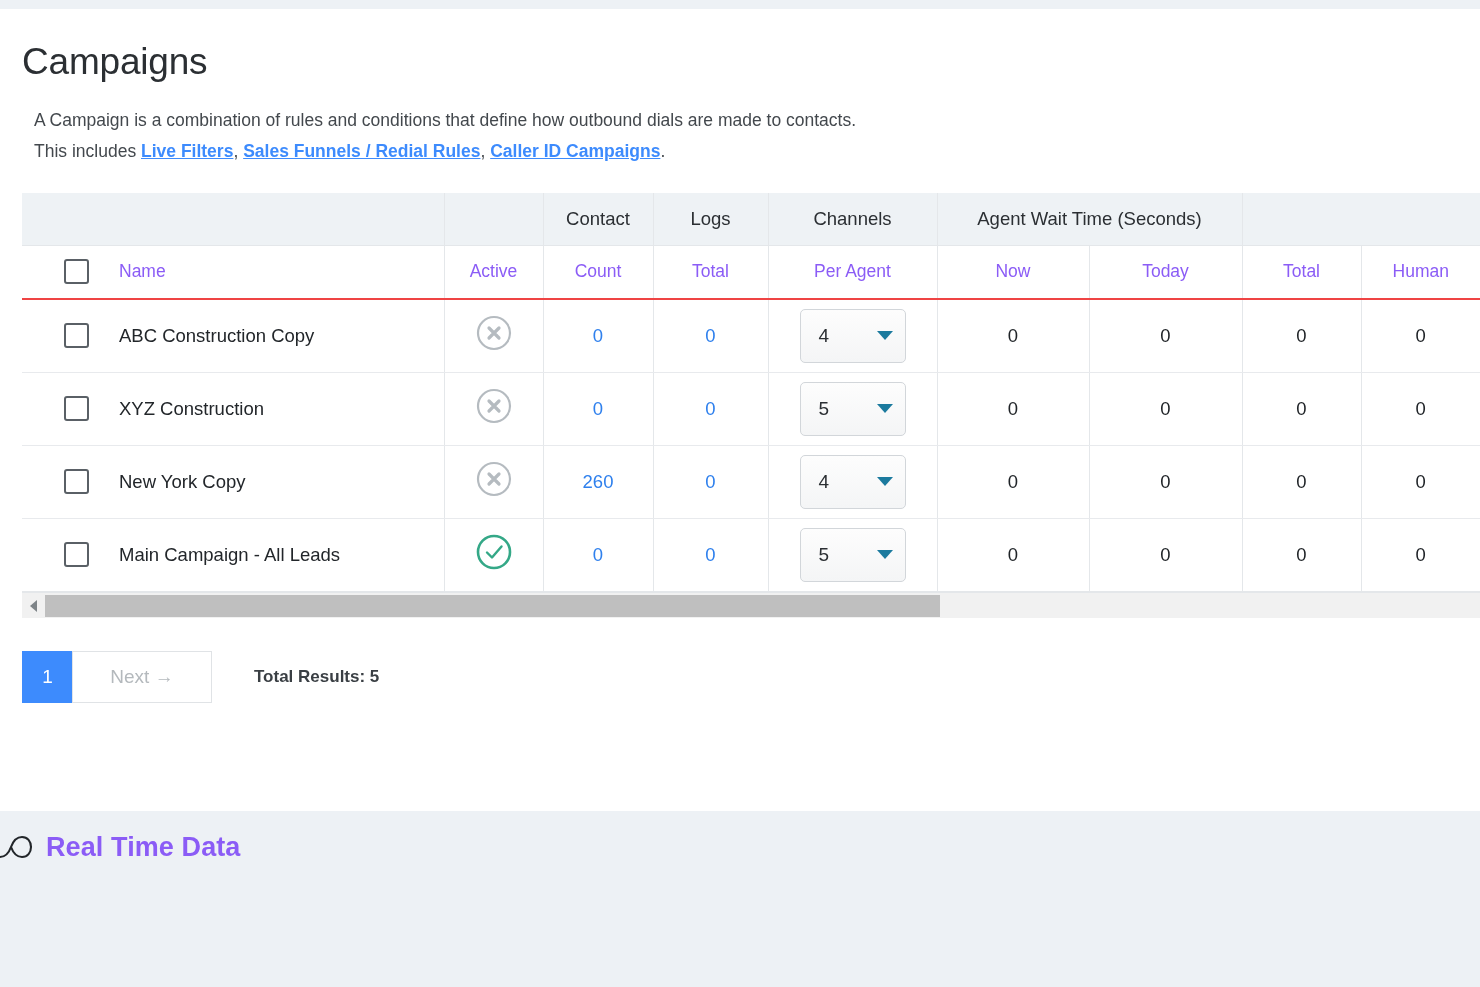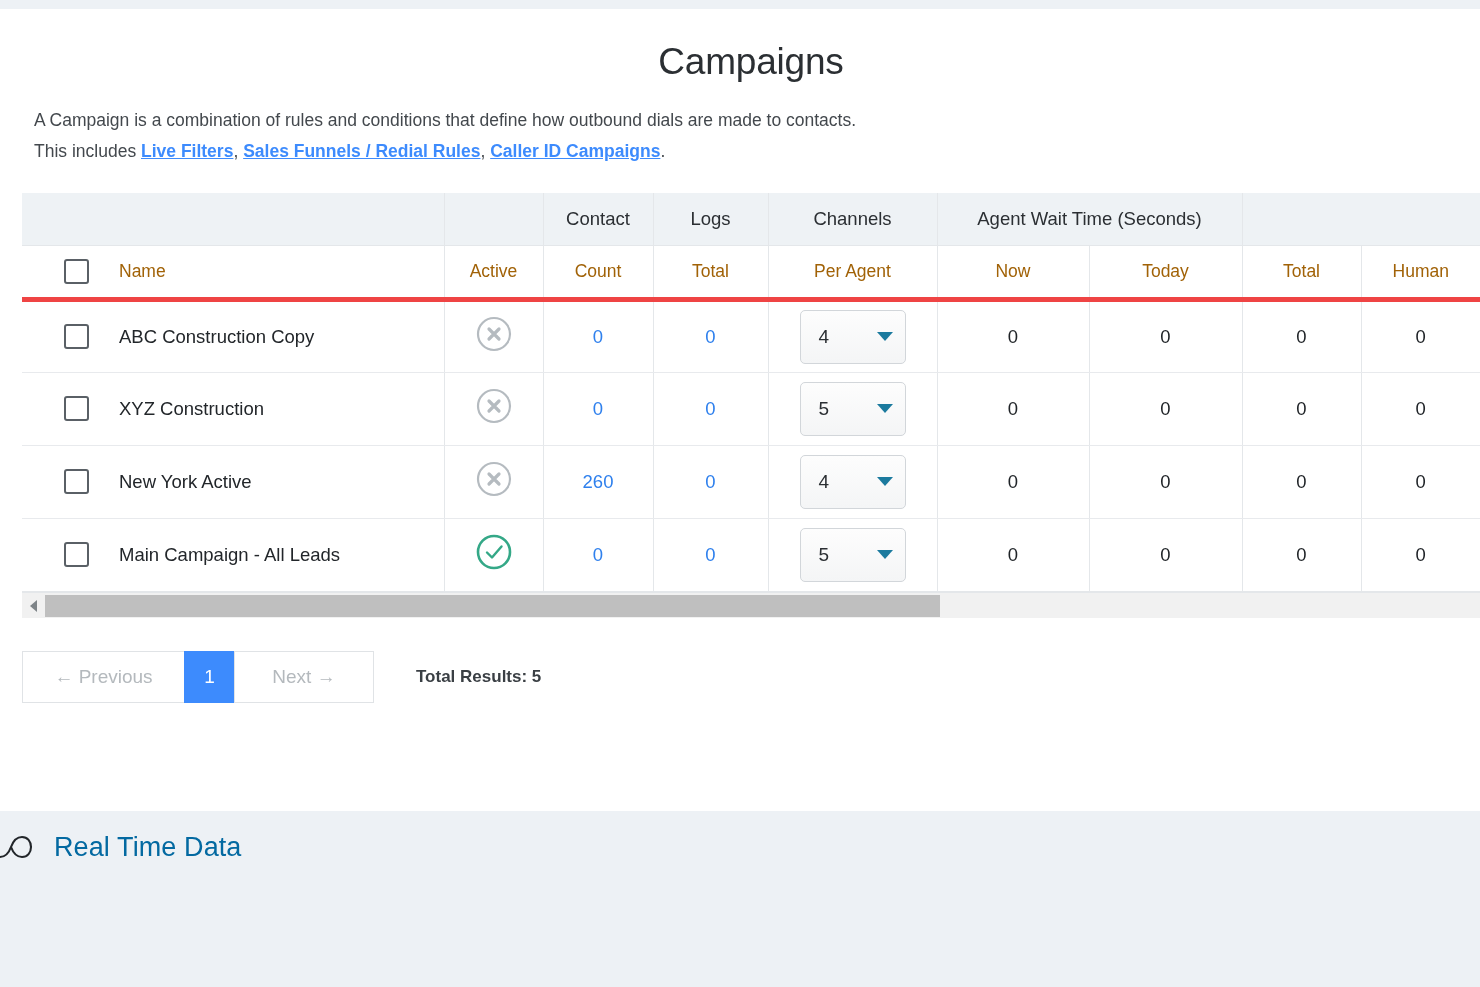--- a/index.html
+++ b/index.html
@@ -33,21 +33,20 @@
 
   
   h1.page-title {
     margin: 0;
     padding: 32px 0 0 22px;
     font-size: 37px;
     font-weight: 400;
     color: #2b2f33;
     letter-spacing: -0.2px;
     line-height: 1.15;
-    text-align: center;
   }
   .page-desc {
     margin: 12px;
     padding: 9px 0 0 22px;
     font-size: 17.5px;
     color: #43484d;
     line-height: 1.82;
   }
   .page-desc a {
     color: #3d8bfd;
@@ -83,23 +82,23 @@
     text-align: center;
     border-bottom: 1px solid #e4e7ea;
   }
   thead tr.group-row th.blank { background: #eef2f5; }
 
   thead tr.sub-row th {
     background: #ffffff;
     height: 54px;
     font-size: 17.5px;
     font-weight: 400;
-    color: #a16207;
+    color: #8b5cf6;
     text-align: center;
-    border-bottom: 5px solid #ef4444;
+    border-bottom: 2px solid #ef4444;
   }
   thead tr.sub-row th.name-col {
     text-align: left;
     position: relative;
   }
   .name-head-inner {
     display: flex; align-items: center; gap: 30px;
     padding-left: 42px;
   }
 
@@ -232,23 +231,24 @@
     background: #edf1f5;
     display: flex; align-items: center;
   }
   .rtd-icon {
     margin-left: -12px;
     width: 46px; height: 34px;
     flex: 0 0 auto;
   }
   .rtd-label {
     font-size: 27px;
-    color: #0369a1;
-    margin-left: 20px;
+    color: #8b5cf6;
+    margin-left: 12px;
     letter-spacing: 0.1px;
+    font-weight: bold;
   }
 </style>
 </head>
 <body>
 
 <div id="page">
 
   <div class="top-strip"></div>
 
   <div class="content">
@@ -342,21 +342,21 @@
                 </div></td>
               <td class="num-plain">0</td>
               <td class="num-plain">0</td>
               <td class="num-plain">0</td>
               <td class="num-plain">0</td>
             </tr>
             <tr>
               <td class="name-cell">
                 <div class="name-cell-inner">
                   <span class="cbx"></span>
-                  <span class="name-text">New York Active</span>
+                  <span class="name-text">New York Copy</span>
                 </div>
               </td>
               <td><span class="status-ico"><svg width="40" height="40" viewBox="0 0 40 40">
                     <circle cx="20" cy="20" r="16" fill="none" stroke="#b5bbc0" stroke-width="2.2"></circle>
                     <path d="M15 15 L25 25 M25 15 L15 25" stroke="#b5bbc0" stroke-width="3.2" stroke-linecap="round"></path>
                   </svg></span></td>
               <td class="num-link">260</td>
               <td class="num-link">0</td>
               <td><div class="sel">
                   <span>4</span>
@@ -394,21 +394,20 @@
     </div>
 
     <div class="hscroll">
       <span class="arrow-left">
           <i></i>
         </span>
       <span class="thumb"></span>
     </div>
 
     <div class="pager">
-      <div class="pg-btn pg-prev">← Previous</div>
       <div class="pg-num">1</div>
       <div class="pg-btn pg-next">Next →</div>
       <div class="total-results">Total Results: 5</div>
     </div>
 
   </div>
 
   <div class="bottom-fill"></div>
   <div class="rtd-bar">
     <span class="rtd-icon">

